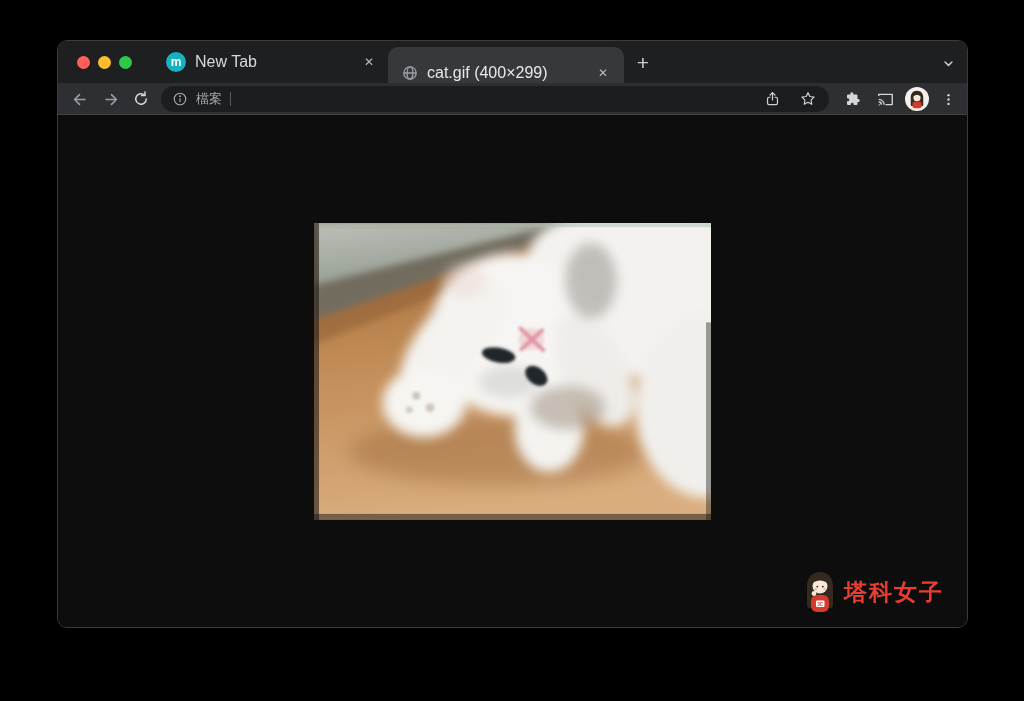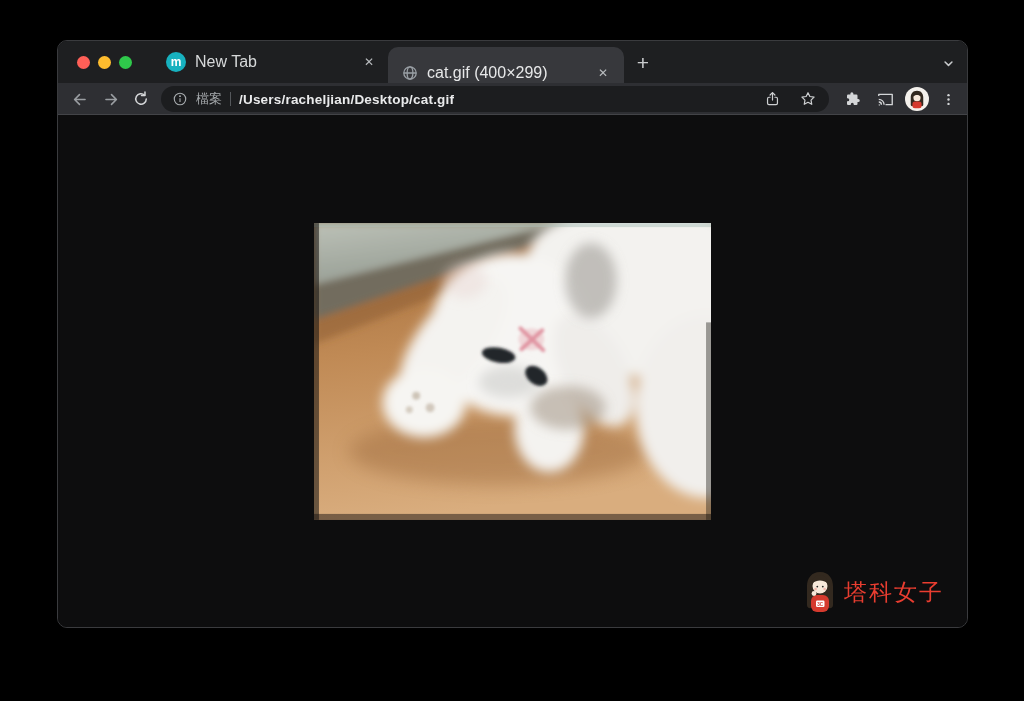--- a/index.html
+++ b/index.html
@@ -46,21 +46,21 @@
   .avatar-btn { position:absolute; top:4px; width:24px; height:24px; border-radius:50%;
                 background:#f4f1ec; overflow:hidden; display:flex; align-items:center; justify-content:center; }
 
   
   .content { position:absolute; left:0; top:75px; right:0; bottom:0; background:#0d0d0e;
              display:flex; align-items:center; justify-content:center; }
   .photo { width:397px; height:297px; flex:none; }
   .photo svg { display:block; }
 
   .watermark { position:absolute; right:23px; bottom:14px; display:flex; align-items:center; gap:7px; }
-  .wm-text { font-size:23px; font-weight:normal; color:#e93d30; letter-spacing:2px; white-space:nowrap; }
+  .wm-text { font-size:23px; font-weight:bold; color:#e93d30; letter-spacing:2px; white-space:nowrap; }
 </style>
 </head>
 <body>
 
 <div class="stage">
   <div class="window">
 
     <div class="tabstrip">
       <div class="traffic">
         <div class="tl red"></div>
@@ -116,21 +116,20 @@
       <div class="omnibox">
         <span class="icon-btn">
           <svg width="16" height="16" viewBox="0 0 24 24" fill="none" stroke="#a6aaad" stroke-width="1.7">
             <circle cx="12" cy="12" r="8.6"></circle>
               <line x1="12" y1="10.8" x2="12" y2="16.4"></line>
             <circle cx="12" cy="7.7" r="0.6" fill="#a6aaad"></circle>
           </svg>
         </span>
         <span class="scheme-label">檔案</span>
         <span class="omni-div"></span>
-        <span class="url-text">/Users/racheljian/Desktop/cat.gif</span>
         <span class="omni-spacer"></span>
         <span class="icon-btn" style="margin-right:10px;">
           <svg width="17" height="18" viewBox="0 0 24 24" fill="none" stroke="#ced0d2" stroke-width="1.7" stroke-linecap="round" stroke-linejoin="round">
             <path d="M8.5 9.5H7A2 2 0 0 0 5 11.5v6.5A2 2 0 0 0 7 20h10a2 2 0 0 0 2-2v-6.5a2 2 0 0 0-2-2h-1.5"></path>
             <line x1="12" y1="13.5" x2="12" y2="3.2"></line>
               <path d="M8.6 6.4 L12 3 L15.4 6.4"></path>
           </svg>
         </span>
         <span class="icon-btn">
           <svg width="18" height="18" viewBox="0 0 24 24" fill="none" stroke="#ced0d2" stroke-width="1.6" stroke-linejoin="round">

